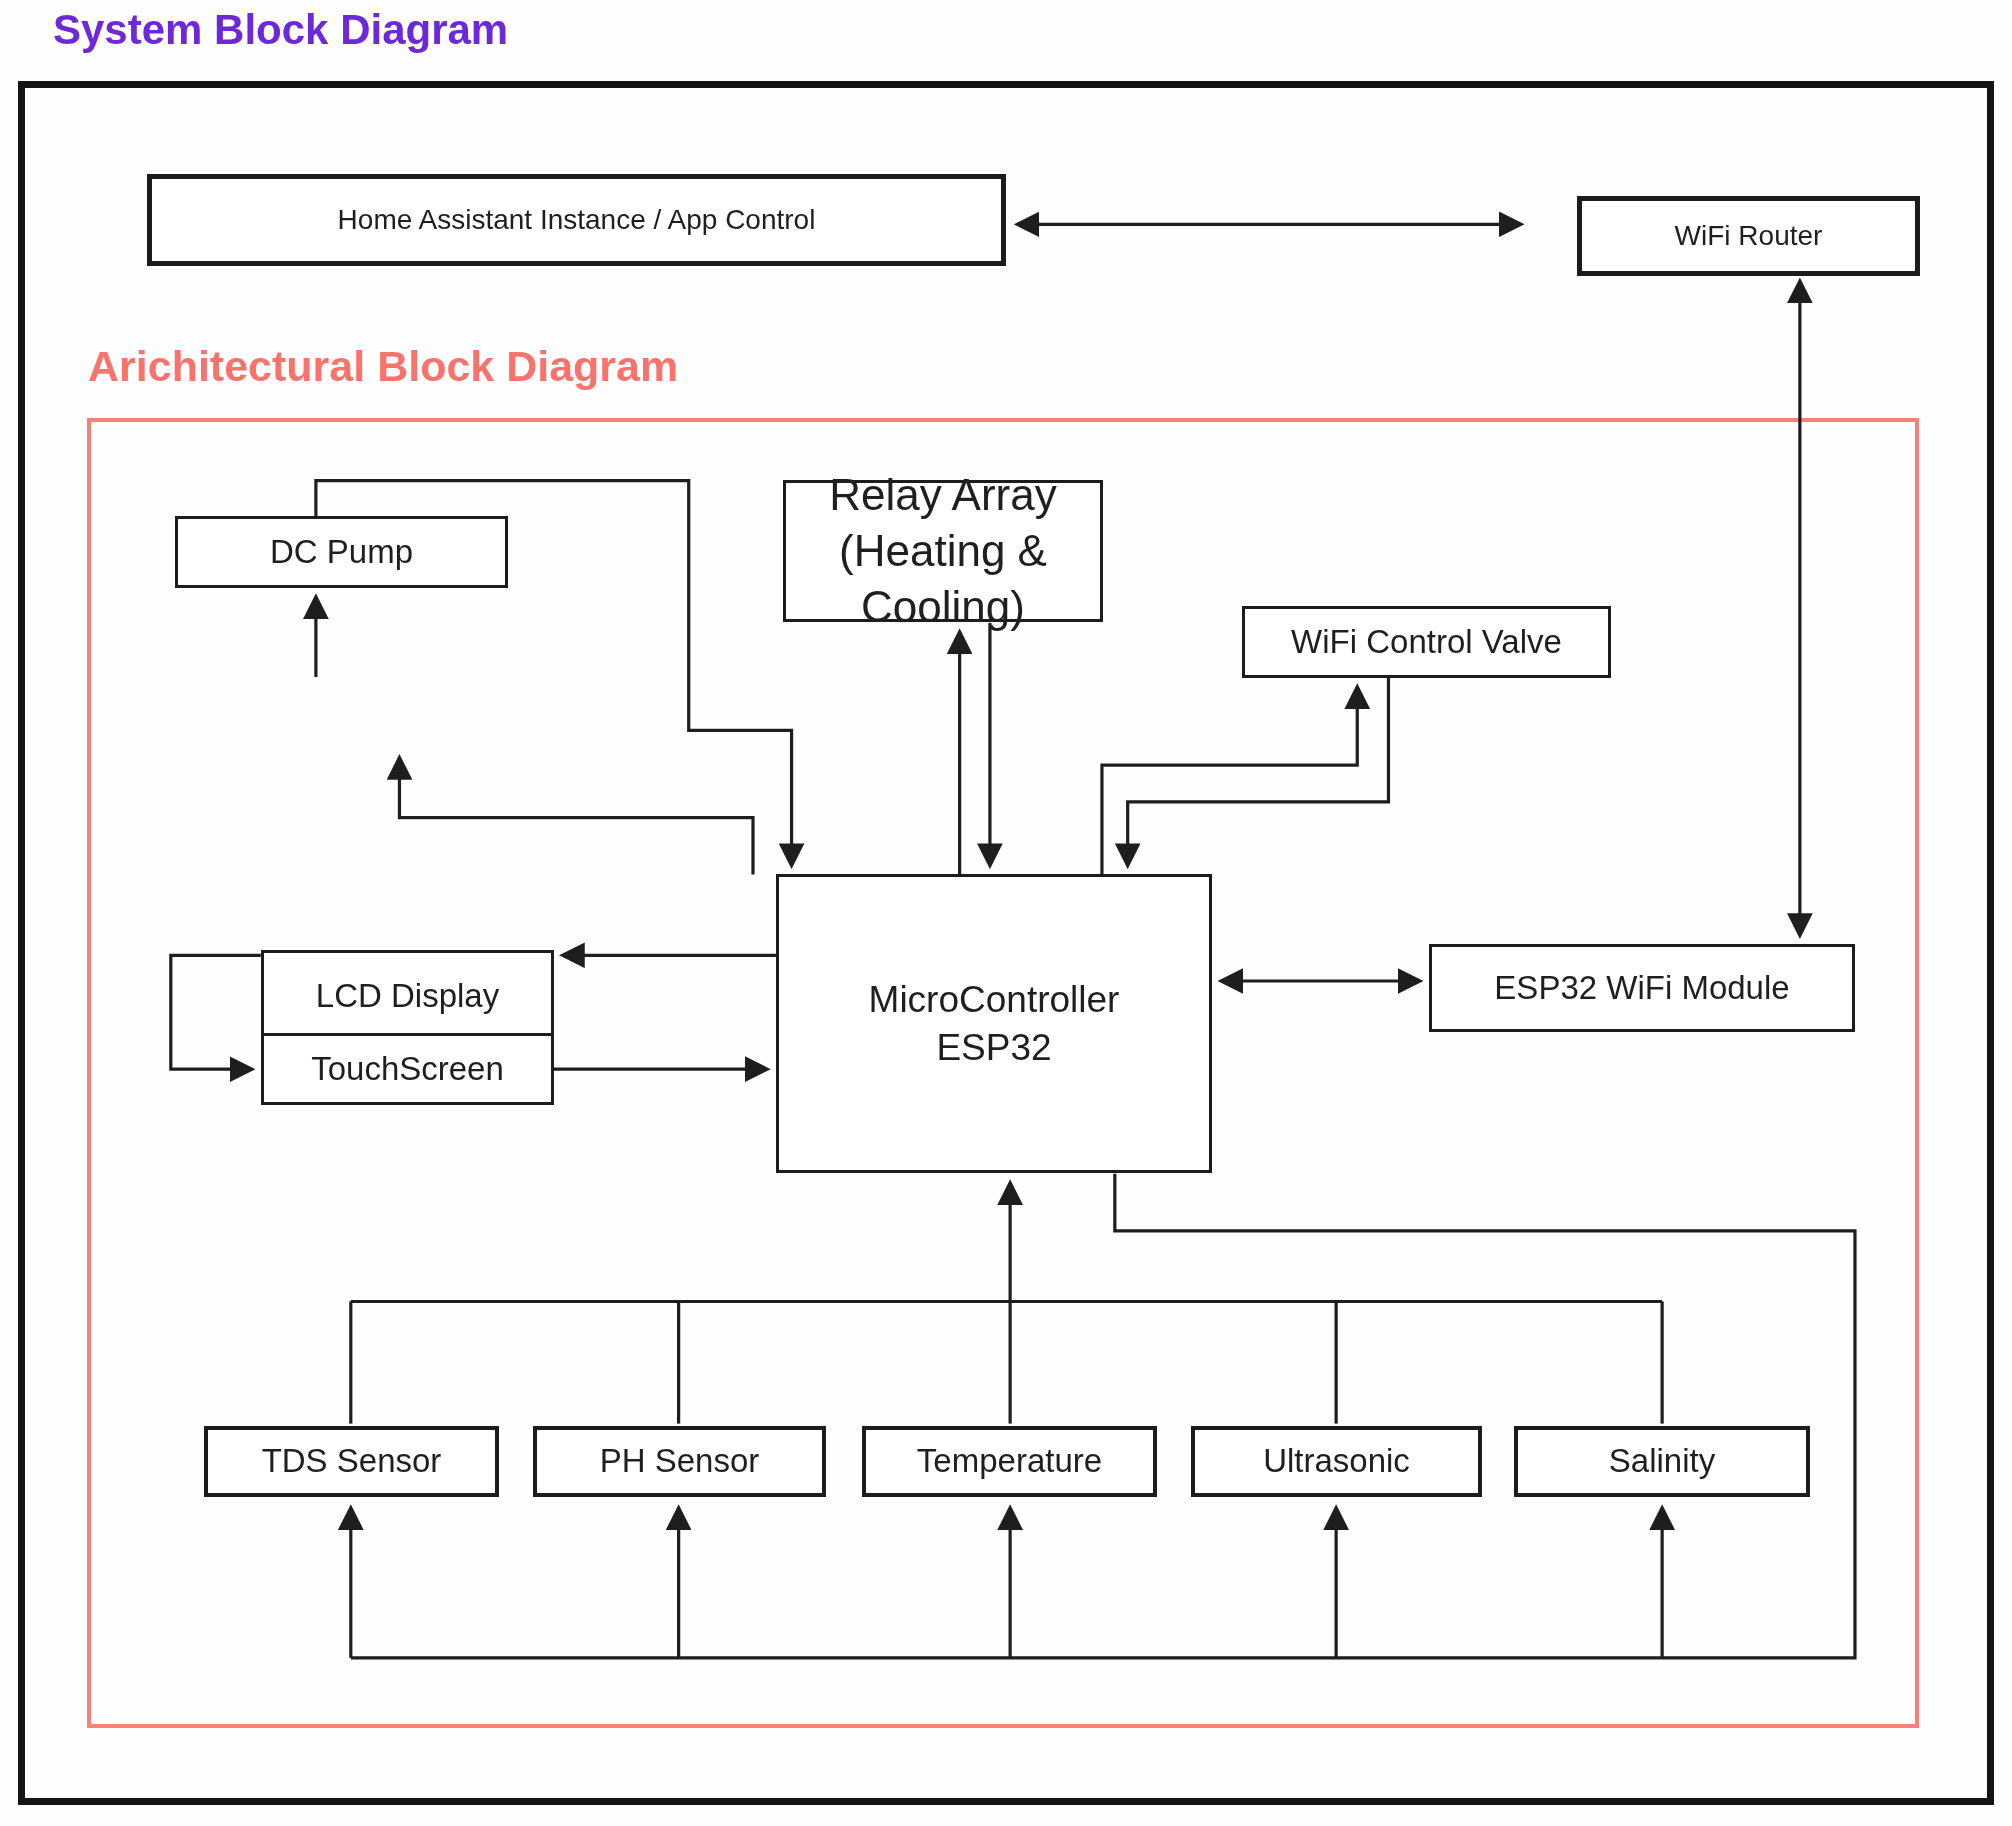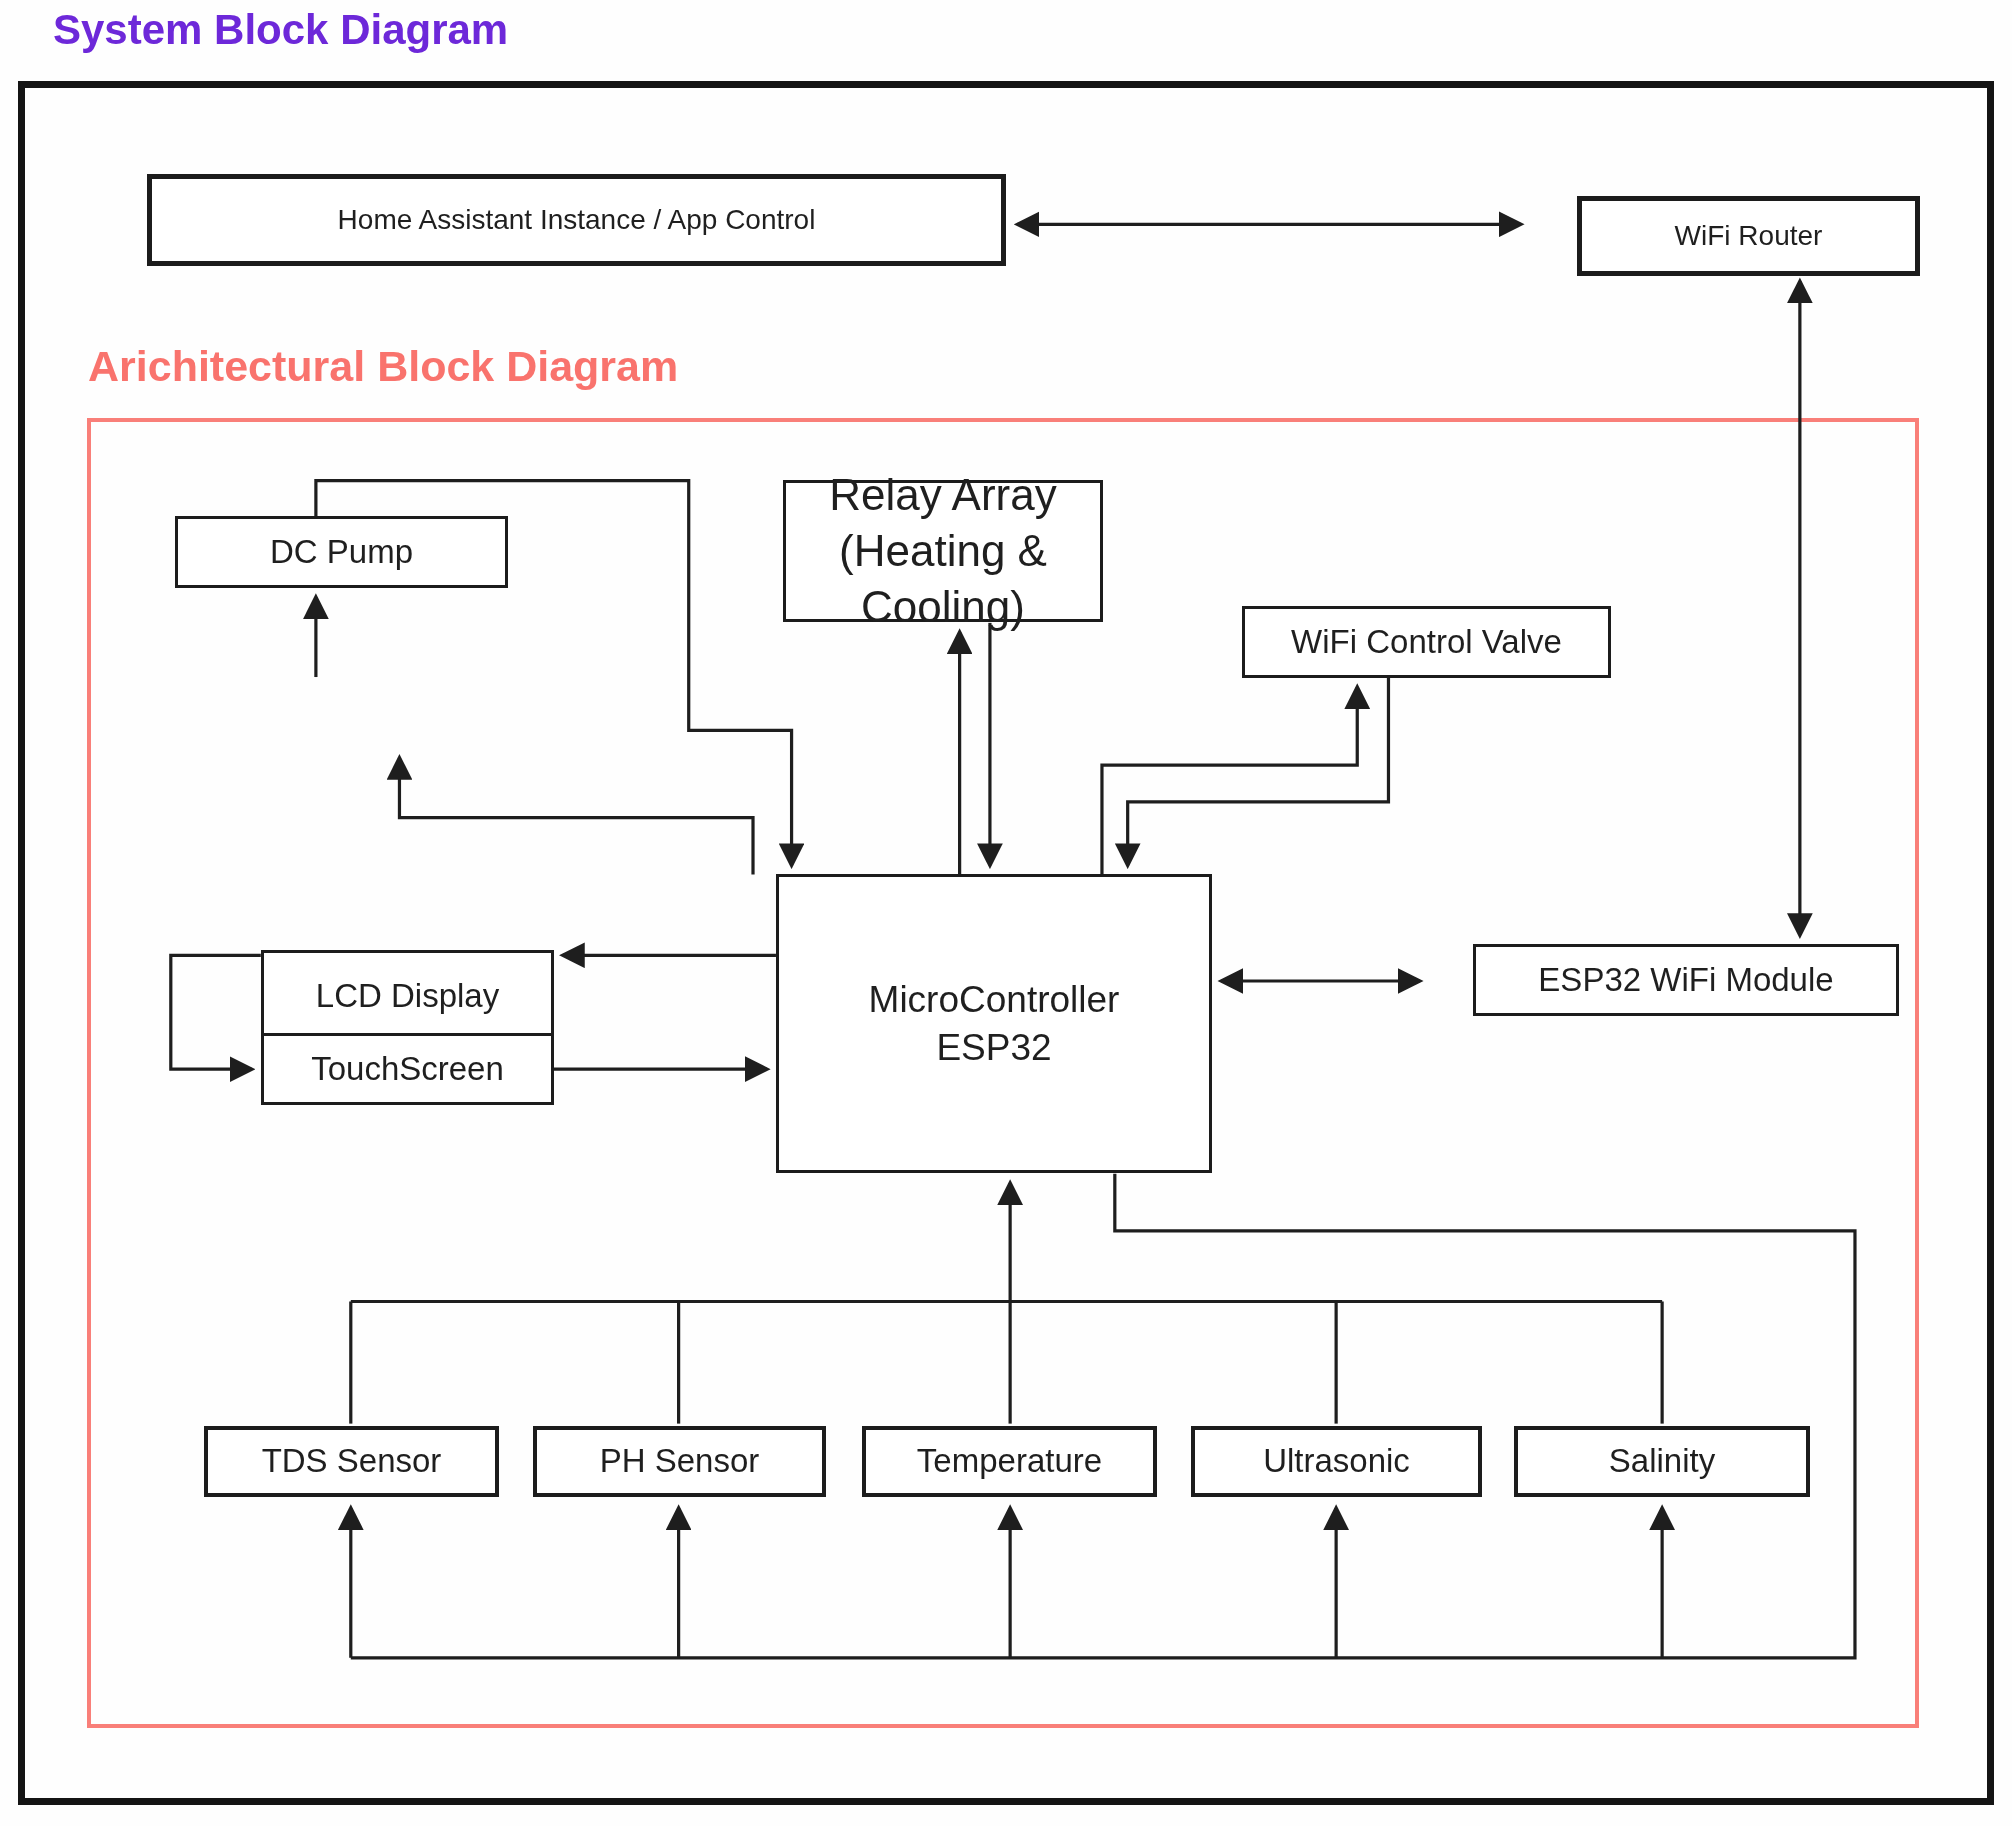--- a/index.html
+++ b/index.html
@@ -111,21 +111,21 @@
 
   <div class="box" style="left:261px; top:1033px; width:293px; height:72px;">
     <span>TouchScreen</span>
   </div>
 
   <div class="box big" style="left:776px; top:874px; width:436px; height:299px;">
     <div>MicroController</div>
     <div>ESP32</div>
   </div>
 
-  <div class="box" style="left:1429px; top:944px; width:426px; height:72px;margin-left:44px;">
+  <div class="box" style="left:1429px; top:944px; width:426px; height:88px;">
     <span>ESP32 WiFi Module</span>
   </div>
 
   <div class="box sensor" style="left:204px; top:1426px; width:295px; height:71px;">
     <span>TDS Sensor</span>
   </div>
 
   <div class="box sensor" style="left:533px; top:1426px; width:293px; height:71px;">
     <span>PH Sensor</span>
   </div>

